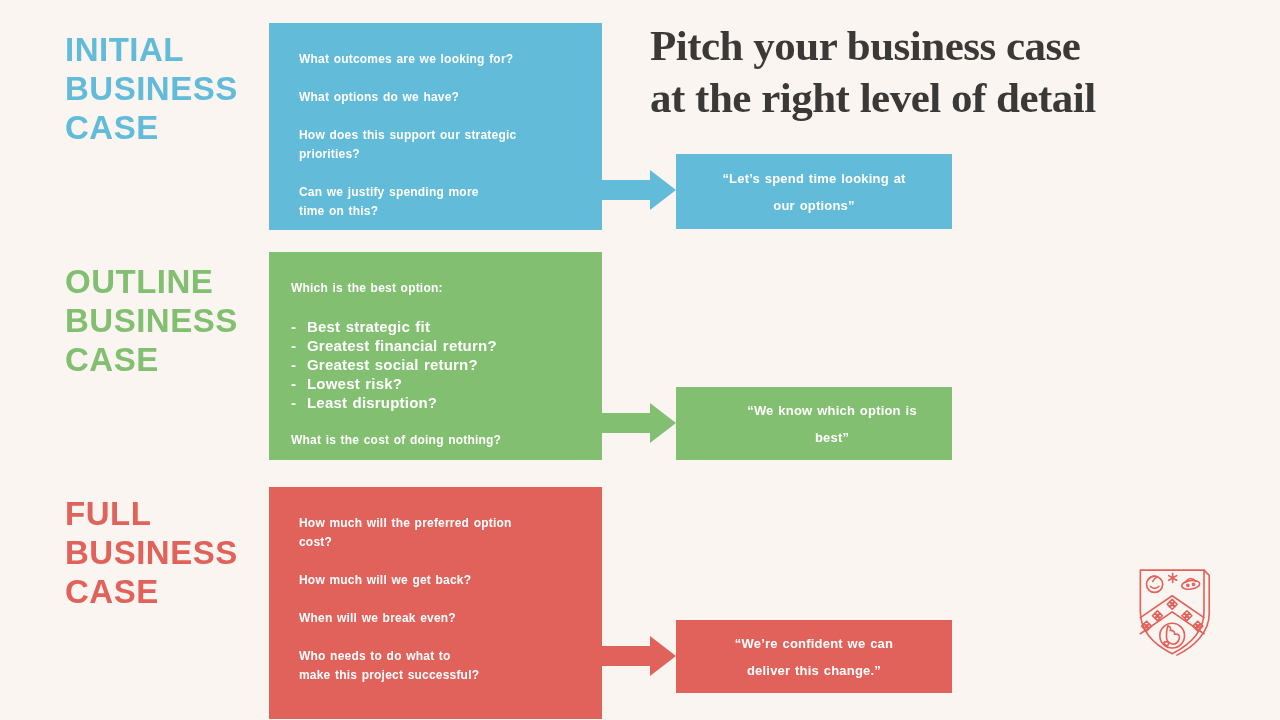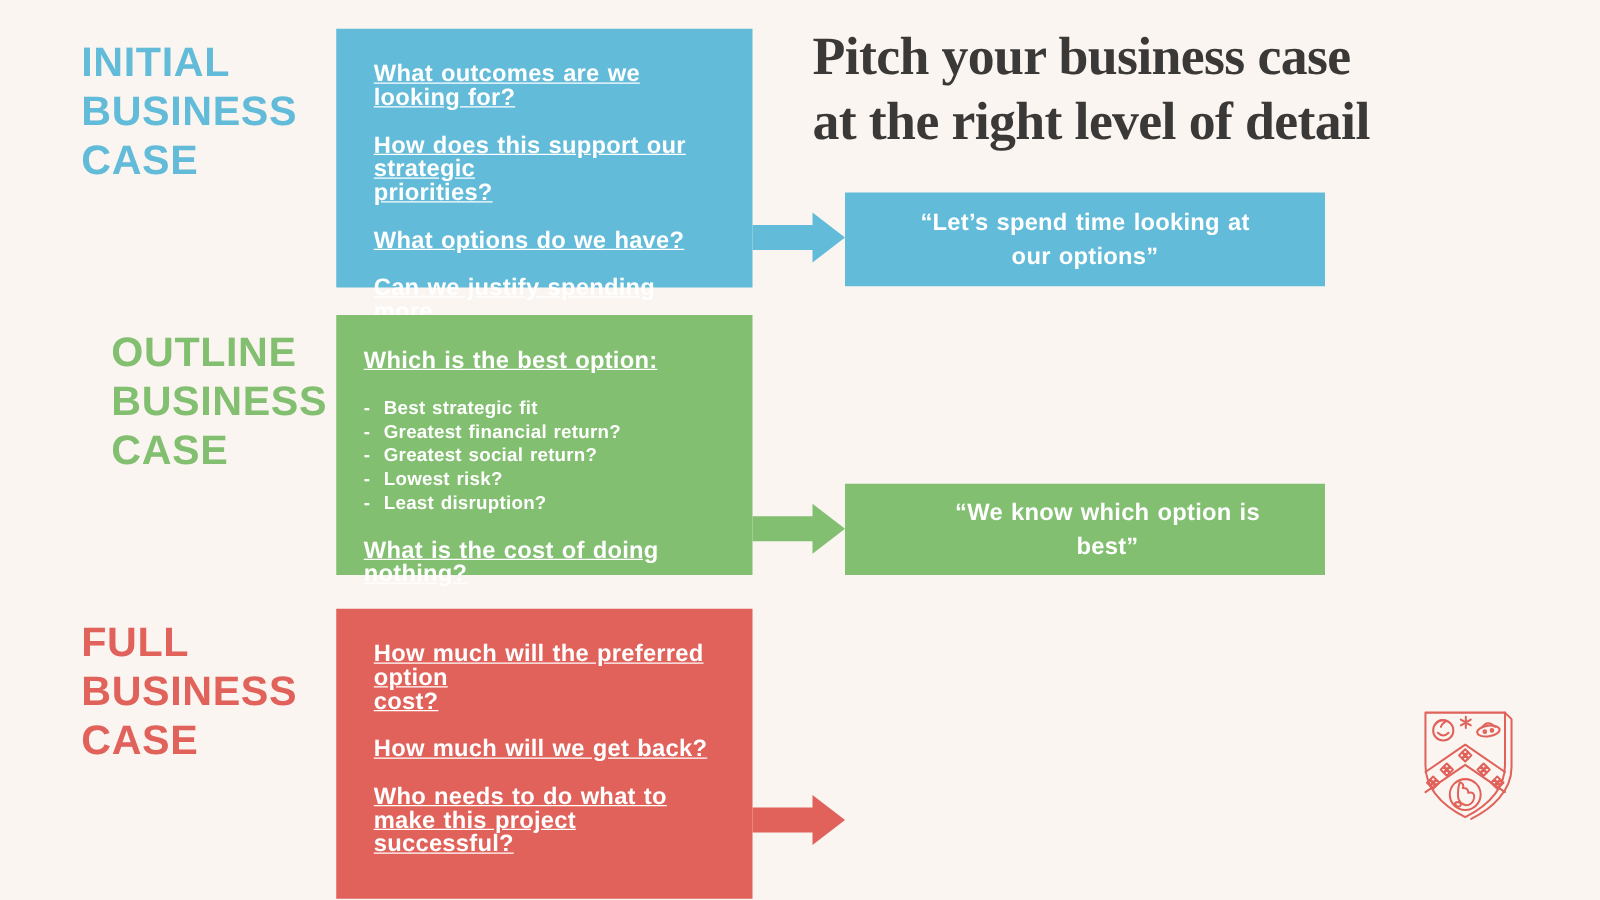--- a/index.html
+++ b/index.html
@@ -13,52 +13,52 @@
 
   
   .title{position:absolute;left:650px;top:20px;width:600px;
          font-family:"Liberation Serif","DejaVu Serif",serif;font-weight:bold;
          font-size:43px;line-height:52px;color:var(--title);letter-spacing:-0.5px;}
 
   
   .stage-label{position:absolute;left:65px;width:200px;font-weight:bold;
                font-size:33px;line-height:39px;letter-spacing:0.5px;white-space:pre-line;}
   .lbl-1{top:30px;color:var(--blue);}
-  .lbl-2{top:262px;color:var(--green);margin-left:24px;}
+  .lbl-2{top:262px;color:var(--green);}
   .lbl-3{top:494px;color:var(--red);}
 
   
   .stage-box{position:absolute;left:269px;width:333px;padding:27px 26px 0 30px;color:var(--white);}
   .box-1{top:23px;height:207px;background:var(--blue);}
   .box-2{top:252px;height:208px;background:var(--green);padding-left:22px;}
   .box-3{top:487px;height:232px;background:var(--red);}
-  .stage-box p{font-size:19px;font-weight:bold;line-height:19px;letter-spacing:0.2px;
-               word-spacing:1px;margin:0 0 19px;white-space:pre-line;text-decoration:underline;}
+  .stage-box p{font-size:12px;font-weight:bold;line-height:19px;letter-spacing:0.2px;
+               word-spacing:1px;margin:0 0 19px;white-space:pre-line;}
   .stage-box p:last-child{margin-bottom:0;}
   .bullet-list{list-style:none;margin:0 0 19px;}
   .bullet-list li{display:flex;font-size:15px;font-weight:bold;line-height:19px;
                   letter-spacing:0.2px;word-spacing:1px;}
   .bullet-list .dash{width:16px;flex:none;}
 
   
   .arrow{position:absolute;left:602px;width:74px;height:40px;}
   .arr-1{top:170px;}
   .arr-2{top:403px;}
   .arr-3{top:636px;}
   .arrow .shaft{position:absolute;left:0;top:10px;width:49px;height:20px;}
   .arrow .head{position:absolute;left:48px;top:0;width:0;height:0;
                border-top:20px solid transparent;border-bottom:20px solid transparent;}
   .arr-1 .shaft{background:var(--blue);} .arr-1 .head{border-left:26px solid var(--blue);}
   .arr-2 .shaft{background:var(--green);} .arr-2 .head{border-left:26px solid var(--green);}
   .arr-3 .shaft{background:var(--red);} .arr-3 .head{border-left:26px solid var(--red);}
 
   
-  .quote-box{position:absolute;left:676px;width:384px;display:flex;align-items:center;
+  .quote-box{position:absolute;left:676px;width:276px;display:flex;align-items:center;
              justify-content:center;text-align:center;color:var(--white);
-             font-size:19px;font-weight:bold;line-height:27px;letter-spacing:0.2px;
+             font-size:13px;font-weight:bold;line-height:27px;letter-spacing:0.2px;
              word-spacing:1px;white-space:pre-line;}
   .qb-1{top:154px;height:75px;background:var(--blue);}
   .qb-2{top:387px;height:73px;background:var(--green);padding-left:36px;}
   .qb-3{top:620px;height:73px;background:var(--red);}
 
   
   .crest{position:absolute;left:1128px;top:558px;width:95px;height:104px;color:var(--red);}
   .crest svg{width:100%;height:100%;stroke:currentColor;fill:none;
              stroke-width:1.7;stroke-linecap:round;stroke-linejoin:round;}
 </style>
@@ -70,23 +70,23 @@
   <div class="title">
     <div>Pitch your business case</div>
     <div>at the right level of detail</div>
   </div>
 
   <div class="stage-label lbl-1">INITIAL
 BUSINESS
 CASE</div>
   <div class="stage-box box-1">
     <p>What outcomes are we looking for?</p>
+    <p>What options do we have?</p>
     <p>How does this support our strategic
 priorities?</p>
-    <p>What options do we have?</p>
     <p>Can we justify spending more
 time on this?</p>
   </div>
   <div class="arrow arr-1">
     <div class="shaft"></div>
     <div class="head"></div>
   </div>
   <div class="quote-box qb-1">“Let’s spend time looking at
 our options”</div>
 
@@ -126,27 +126,30 @@
   <div class="quote-box qb-2">“We know which option is
 best”</div>
 
   <div class="stage-label lbl-3">FULL
 BUSINESS
 CASE</div>
   <div class="stage-box box-3">
     <p>How much will the preferred option
 cost?</p>
     <p>How much will we get back?</p>
+    <p>When will we break even?</p>
     <p>Who needs to do what to
 make this project successful?</p>
   </div>
   <div class="arrow arr-3">
     <div class="shaft"></div>
     <div class="head"></div>
   </div>
+  <div class="quote-box qb-3">“We’re confident we can
+deliver this change.”</div>
 
   <div class="crest">
     <svg viewBox="0 0 100 108">
       <defs>
         <g id="rose">
           <path d="M0,-5.2 L2.4,-2.8 L0,-0.4 L-2.4,-2.8 Z"></path>
           <path d="M0,0.4 L2.4,2.8 L0,5.2 L-2.4,2.8 Z"></path>
           <path d="M-5.2,0 L-2.8,-2.4 L-0.4,0 L-2.8,2.4 Z"></path>
           <path d="M0.4,0 L2.8,-2.4 L5.2,0 L2.8,2.4 Z"></path>
         </g>

